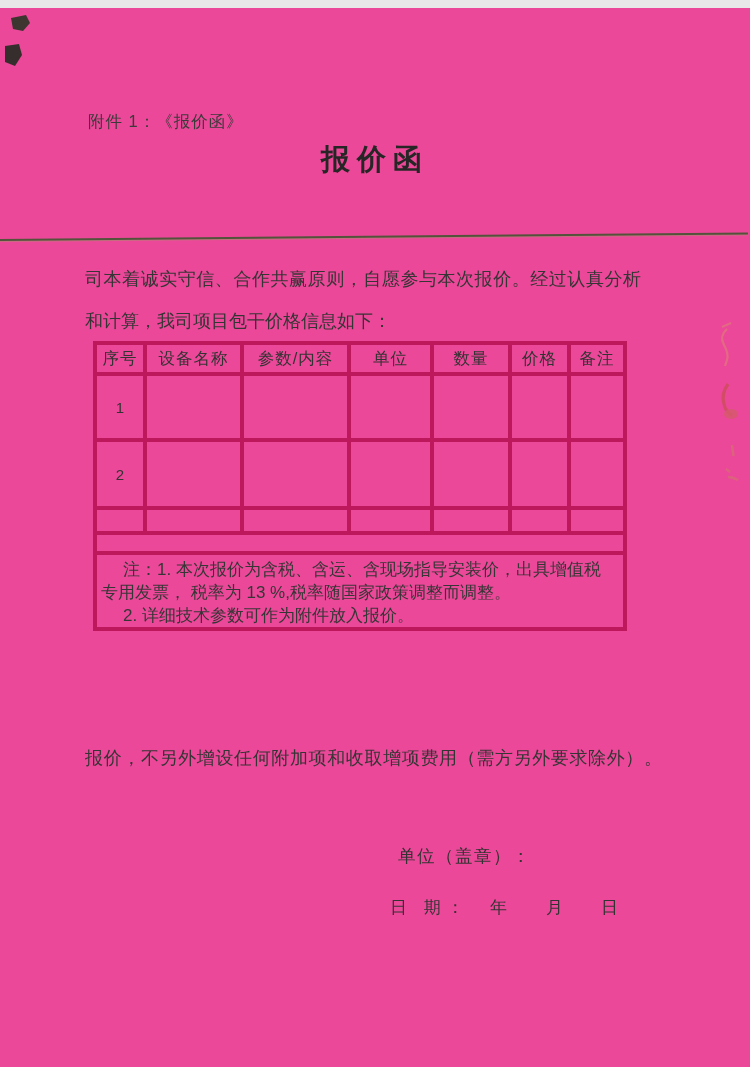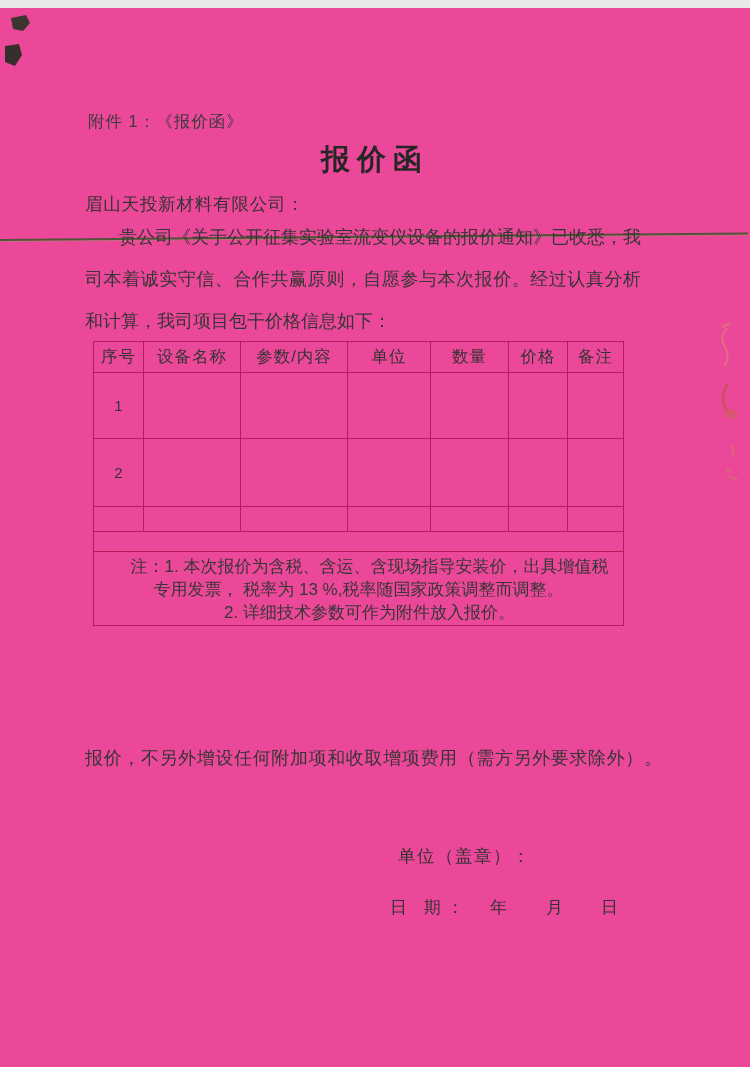--- a/index.html
+++ b/index.html
@@ -14,29 +14,29 @@
     letter-spacing:7px;box-sizing:border-box;color:#262626;}
   #recipient{top:184px;left:85px;font-size:17.5px;letter-spacing:.8px;color:#333;}
   .bodyline{font-size:18px;line-height:22px;color:#353535;white-space:nowrap;}
   .just{text-align:justify;text-align-last:justify;white-space:normal;}
   #intro-l1{top:218px;left:119px;width:522px;}
   #intro-l2{top:260px;left:85px;width:556px;}
   #intro-l3{top:302px;left:85px;}
   
   #quotation-table{position:absolute;top:333px;left:93px;border-collapse:collapse;
     table-layout:fixed;width:530px;}
-  #quotation-table td,#quotation-table th{border:1px solid #be185d;padding:0;
+  #quotation-table td,#quotation-table th{border:4px solid #be185d;padding:0;
     font-weight:normal;color:#333;overflow:hidden;}
   #quotation-table th{font-size:16.5px;letter-spacing:1px;}
   .rh{height:31px;} .r1{height:66px;} .r2{height:68px;} .r3{height:25px;}
   .rband{height:20px;} .rpay{height:58px;} .rnotes{height:74px;}
   .idx-cell{text-align:center;vertical-align:middle;font-size:15px;color:#3a3a3a;}
   .payment-cell{vertical-align:middle;font-size:17px;padding-left:4px !important;
     letter-spacing:1px;color:#333;}
-  .notes-cell{vertical-align:top;padding:3px 4px 0 4px !important;text-align:center;}
+  .notes-cell{vertical-align:top;padding:3px 4px 0 4px !important;}
   .note-line{font-size:17px;line-height:23px;color:#363636;white-space:nowrap;}
   .note-indent{padding-left:22px;}
   
   #commit-l1{top:697px;left:120px;width:517px;}
   #commit-l2{top:739px;left:85px;width:577px;}
   
   #unit-line{top:836px;left:398px;font-size:17.5px;letter-spacing:1.5px;color:#333;}
   #date-line{top:888px;left:390px;width:260px;height:24px;font-size:17px;color:#333;}
   #date-line span{position:absolute;top:0;}
   #date-label{left:0;letter-spacing:6px;}
@@ -67,23 +67,21 @@
     <ellipse cx="29" cy="104" rx="7" ry="5" fill="#d65a6c" opacity="0.8"></ellipse>
     <path d="M30 135 l1.5 11" stroke="#d86a77" stroke-width="2.5" fill="none" opacity="0.85"></path>
     <path d="M24 159 l4 3" stroke="#d86a77" stroke-width="2.2" fill="none" opacity="0.85"></path>
     <path d="M26 167 q5 0 10 3" stroke="#d86a77" stroke-width="2.6" fill="none" opacity="0.85"></path>
   </svg>
 
   <div id="attachment-label" class="abs">附件 1：《报价函》</div>
 
   <div id="doc-title" class="abs">报价函</div>
 
-  <div id="recipient" class="abs">眉山天投新材料有限公司：</div>
 
-  <div id="intro-l1" class="abs bodyline just">贵公司《关于公开征集实验室流变仪设备的报价通知》已收悉，我</div>
   <div id="intro-l3" class="abs bodyline">和计算，我司项目包干价格信息如下：</div>
   <div id="intro-l2" class="abs bodyline just">司本着诚实守信、合作共赢原则，自愿参与本次报价。经过认真分析</div>
 
   <table id="quotation-table">
     <colgroup>
       <col style="width:50px">
         <col style="width:97px">
         <col style="width:107px">
       <col style="width:83px">
         <col style="width:78px">

